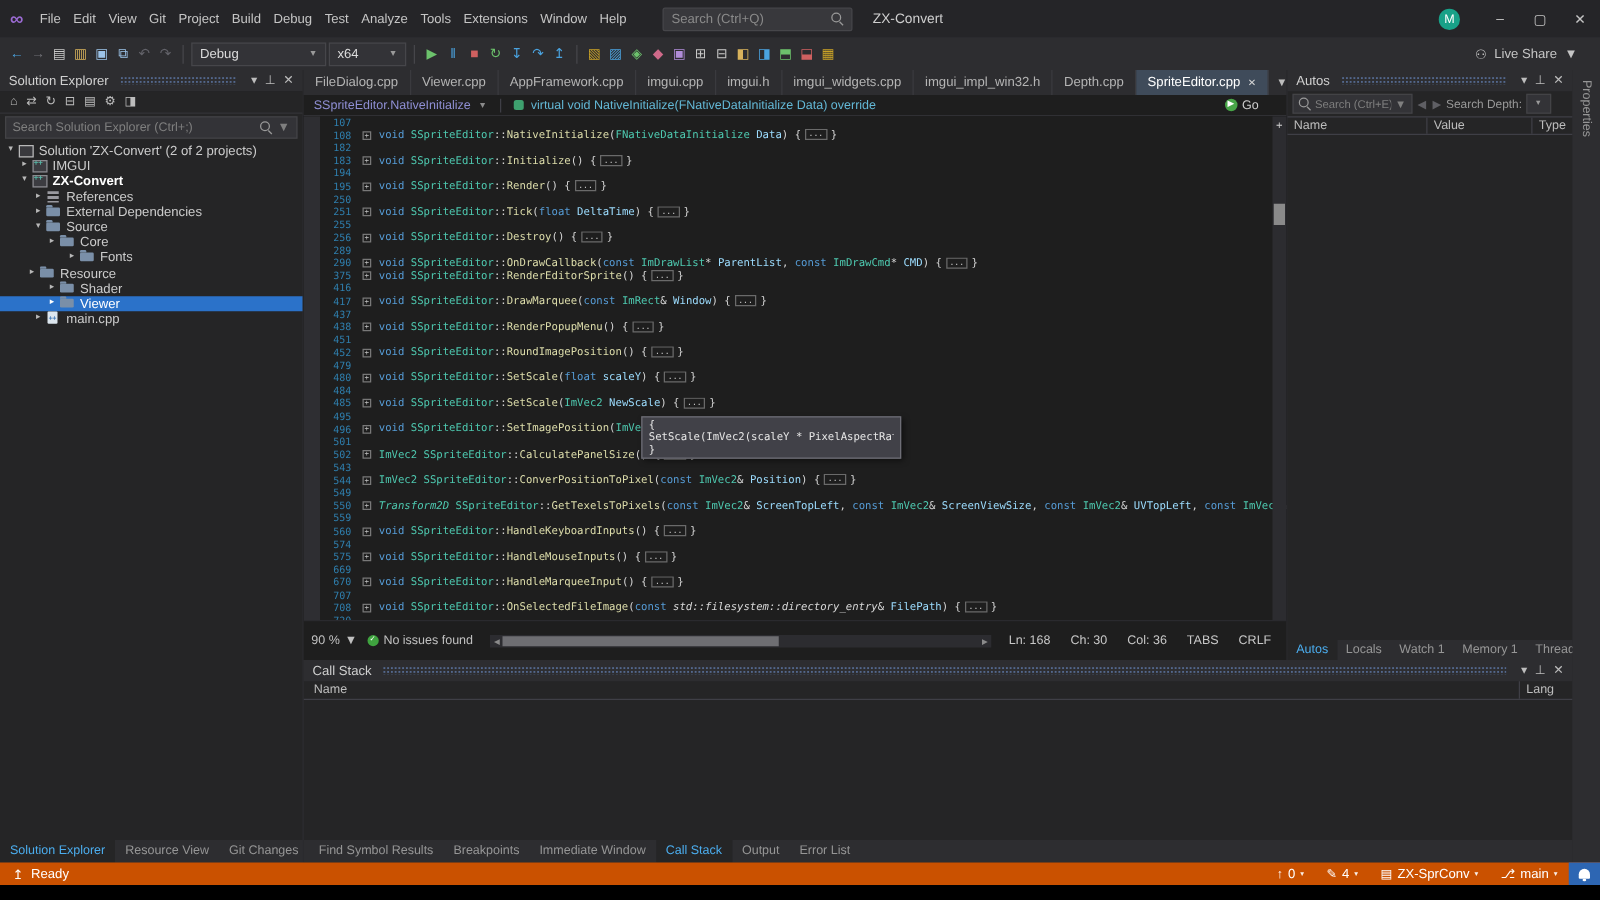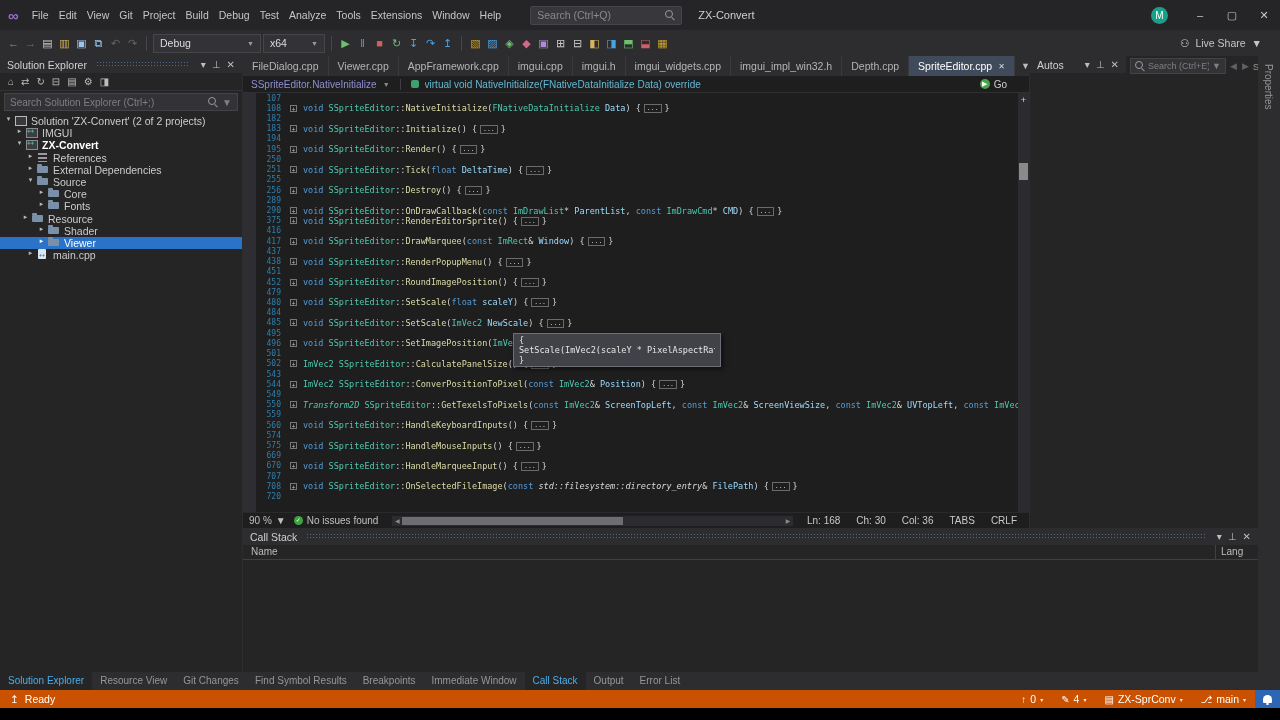--- a/index.html
+++ b/index.html
@@ -86,31 +86,31 @@
   .codetext{flex:1;overflow:hidden;white-space:pre}
   .k{color:#569cd6}.t{color:#4ec9b0}.m{color:#dcdcaa}.p{color:#9cdcfe}.pl{color:#d4d4d4}
   .it{color:#4ec9b0;font-style:italic}.ipl{color:#d8d8d8;font-style:italic}
   .cbox{display:inline-block;border:1px solid #6a6a6a;padding:0 2px;margin:0 3px;font-size:6.5px;line-height:7px;color:#cccccc;vertical-align:1px}
   .vscroll{position:absolute;right:0;top:0;bottom:0;width:11px;background:#2c2c30}
   .vthumb{position:absolute;right:1px;top:70px;width:9px;height:17px;background:#8a8a8a}
   .splitplus{position:absolute;right:1px;top:2px;width:9px;text-align:center;color:#d0d0d0;font-size:9px;line-height:10px}
   .tip{position:absolute;left:270px;top:240px;width:208px;background:#414148;border:1px solid #6e6e76;box-shadow:2px 2px 5px rgba(0,0,0,.55);font-family:"DejaVu Sans Mono",monospace;font-size:8.5px;color:#e6e6e6;padding:1px 5px;z-index:9}
   .tipline{height:10px;line-height:10px;white-space:pre;overflow:hidden}
 
-  .estatus{height:16px;display:flex;align-items:center;background:#1e1e1e;font-size:10px;color:#c0c0c0;gap:8px;padding:0 6px;border-top:1px solid #2a2a2e;flex:none}
+  .estatus{height:32px;display:flex;align-items:center;background:#1e1e1e;font-size:10px;color:#c0c0c0;gap:8px;padding:0 6px;border-top:1px solid #2a2a2e;flex:none}
   .zoom{display:flex;gap:4px;align-items:center;flex:none}
   .okdot{width:9px;height:9px;border-radius:50%;background:#3fa33f;color:#fff;font-size:6px;line-height:9px;text-align:center;flex:none}
   .issues{display:flex;align-items:center;gap:4px;flex:none}
   .hscroll{flex:1;height:10px;background:#2c2c30;display:flex;align-items:center;margin:0 6px;max-width:420px}
   .harrow{width:10px;color:#8a8a8a;font-size:6px;text-align:center}
   .hthumb{height:8px;background:#6e6e72;width:55%}
   .posgroup{margin-left:auto;display:flex;gap:16px;padding-right:6px;color:#c8c8c8}
 
   
-  .autos{position:absolute;left:1030px;top:56px;width:228px;height:472px;background:#252526;display:flex;flex-direction:row}
+  .autos{position:absolute;left:1030px;top:56px;width:228px;height:472px;background:#252526;display:flex;flex-direction:column}
   .asearch{height:20px;display:flex;align-items:center;gap:3px;padding:2px 4px;flex:none}
   .asbox{width:96px;height:16px;background:#333337;border:1px solid #434346;display:flex;align-items:center;gap:3px;padding:0 4px;color:#7f7f7f;font-size:9px;flex:none}
   .asbox .ph{flex:1;overflow:hidden;white-space:nowrap}
   .anav{color:#5f5f64;font-size:9px;padding:0 1px}
   .adepth{color:#9a9a9a;font-size:9.5px;white-space:nowrap;overflow:hidden}
   .add{width:20px;height:16px;background:#333337;border:1px solid #434346;display:flex;align-items:center;justify-content:center;font-size:6px;color:#9a9a9a;flex:none}
   .acols{display:flex;height:15px;border-top:1px solid #3f3f46;border-bottom:1px solid #3f3f46;font-size:10px;color:#bdbdbd;flex:none}
   .acol{padding:0 5px;border-right:1px solid #3f3f46;line-height:14px;overflow:hidden}
   .abody{flex:1;background:#252526}
   .ttabs{height:16px;background:#2d2d30;display:flex;font-size:10px;flex:none}
@@ -283,21 +283,21 @@
         <div class="trow" style="padding-left: 25px;">
           <span class="arr">▾</span>
           <span class="tico folder"></span>
           <span class="tlabel">Source</span>
         </div>
         <div class="trow" style="padding-left: 36px;">
           <span class="arr">▸</span>
           <span class="tico folder"></span>
           <span class="tlabel">Core</span>
         </div>
-        <div class="trow" style="padding-left: 36px;">
+        <div class="trow" style="padding-left: 52px;">
           <span class="arr">▸</span>
           <span class="tico folder"></span>
           <span class="tlabel">Fonts</span>
         </div>
         <div class="trow" style="padding-left: 20px;">
           <span class="arr">▸</span>
           <span class="tico folder"></span>
           <span class="tlabel">Resource</span>
         </div>
         <div class="trow" style="padding-left: 36px;">

